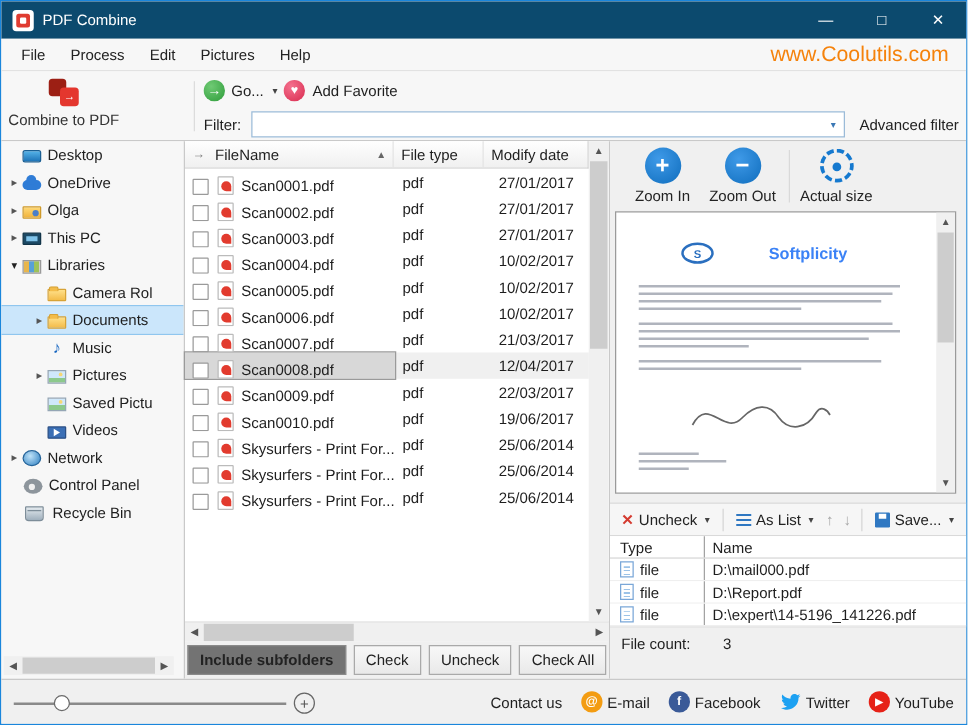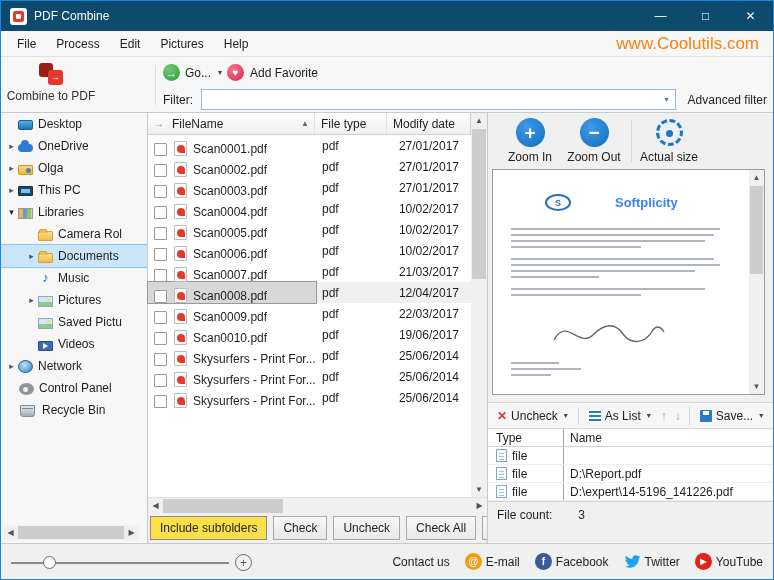--- a/index.html
+++ b/index.html
@@ -99,21 +99,21 @@
 .c-date{width:83px;flex:0 0 83px;text-align:right;padding-right:12px;}
 #list-vscroll{position:absolute;right:0;top:0;height:calc(100% - 46px);width:16px;background:#f0f0f0;display:flex;flex-direction:column;align-items:center;}
 .varrow{height:15px;width:16px;display:flex;align-items:center;justify-content:center;font-size:8px;color:#555;flex:0 0 15px;}
 #list-vthumb{width:14px;height:150px;background:#cdcdcd;margin-top:1px;}
 .vfill{flex:1;}
 #list-hscroll{height:16px;background:#f0f0f0;border-top:1px solid #e0e0e0;display:flex;align-items:center;}
 #list-hthumb{width:120px;height:14px;background:#cdcdcd;}
 .hfill{flex:1;}
 #list-btnrow{height:30px;background:#f0f0f0;display:flex;align-items:center;gap:6px;padding-left:2px;overflow:hidden;white-space:nowrap;}
 .lbtn{height:24px;border:1px solid #a9a9a9;background:linear-gradient(#f8f8f8,#e9e9e9);padding:0 9px;display:flex;align-items:center;flex:0 0 auto;color:#222;}
-.lbtn.pressed{background:#fde047;border-color:#8a8a8a;}
+.lbtn.pressed{background:#737373;border-color:#8a8a8a;font-weight:bold;}
 #btn-uncheckall{width:72px;overflow:hidden;}
 
 
 #rightpanel{position:absolute;left:487px;right:0;top:112px;bottom:36px;background:#f0f0f0;display:flex;flex-direction:column;}
 #zoomrow{height:56px;display:flex;align-items:center;padding-left:10px;}
 .zitem{width:64px;display:flex;flex-direction:column;align-items:center;gap:3px;color:#222;}
 .zc{width:29px;height:29px;border-radius:50%;background:radial-gradient(circle at 38% 32%,#3f9ae8,#0f6dbd);color:#fff;font-size:19px;font-weight:bold;display:flex;align-items:center;justify-content:center;line-height:1;}
 .ac{width:27px;height:27px;border-radius:50%;border:3px dashed #1579cf;position:relative;margin:1px;}
 .ac::before{content:"";position:absolute;left:50%;top:50%;width:7px;height:7px;margin:-3px 0 0 -3px;background:#1579cf;border-radius:50%;}
 .zsep{width:1px;height:42px;background:#d9d9d9;margin:0 5px;}
@@ -525,20 +525,21 @@
     <div id="outtable">
       <div class="otr oth">
         <span class="otc-type">Type</span>
         <span class="otc-name">Name</span>
       </div>
       <div class="otr">
         <span class="otc-type">
             <span class="fdoc"></span>
             <span>file</span>
           </span>
+        <span class="otc-name">D:\mail000.pdf</span>
       </div>
       <div class="otr">
         <span class="otc-type">
             <span class="fdoc"></span>
             <span>file</span>
           </span>
         <span class="otc-name">D:\Report.pdf</span>
       </div>
       <div class="otr">
         <span class="otc-type">

